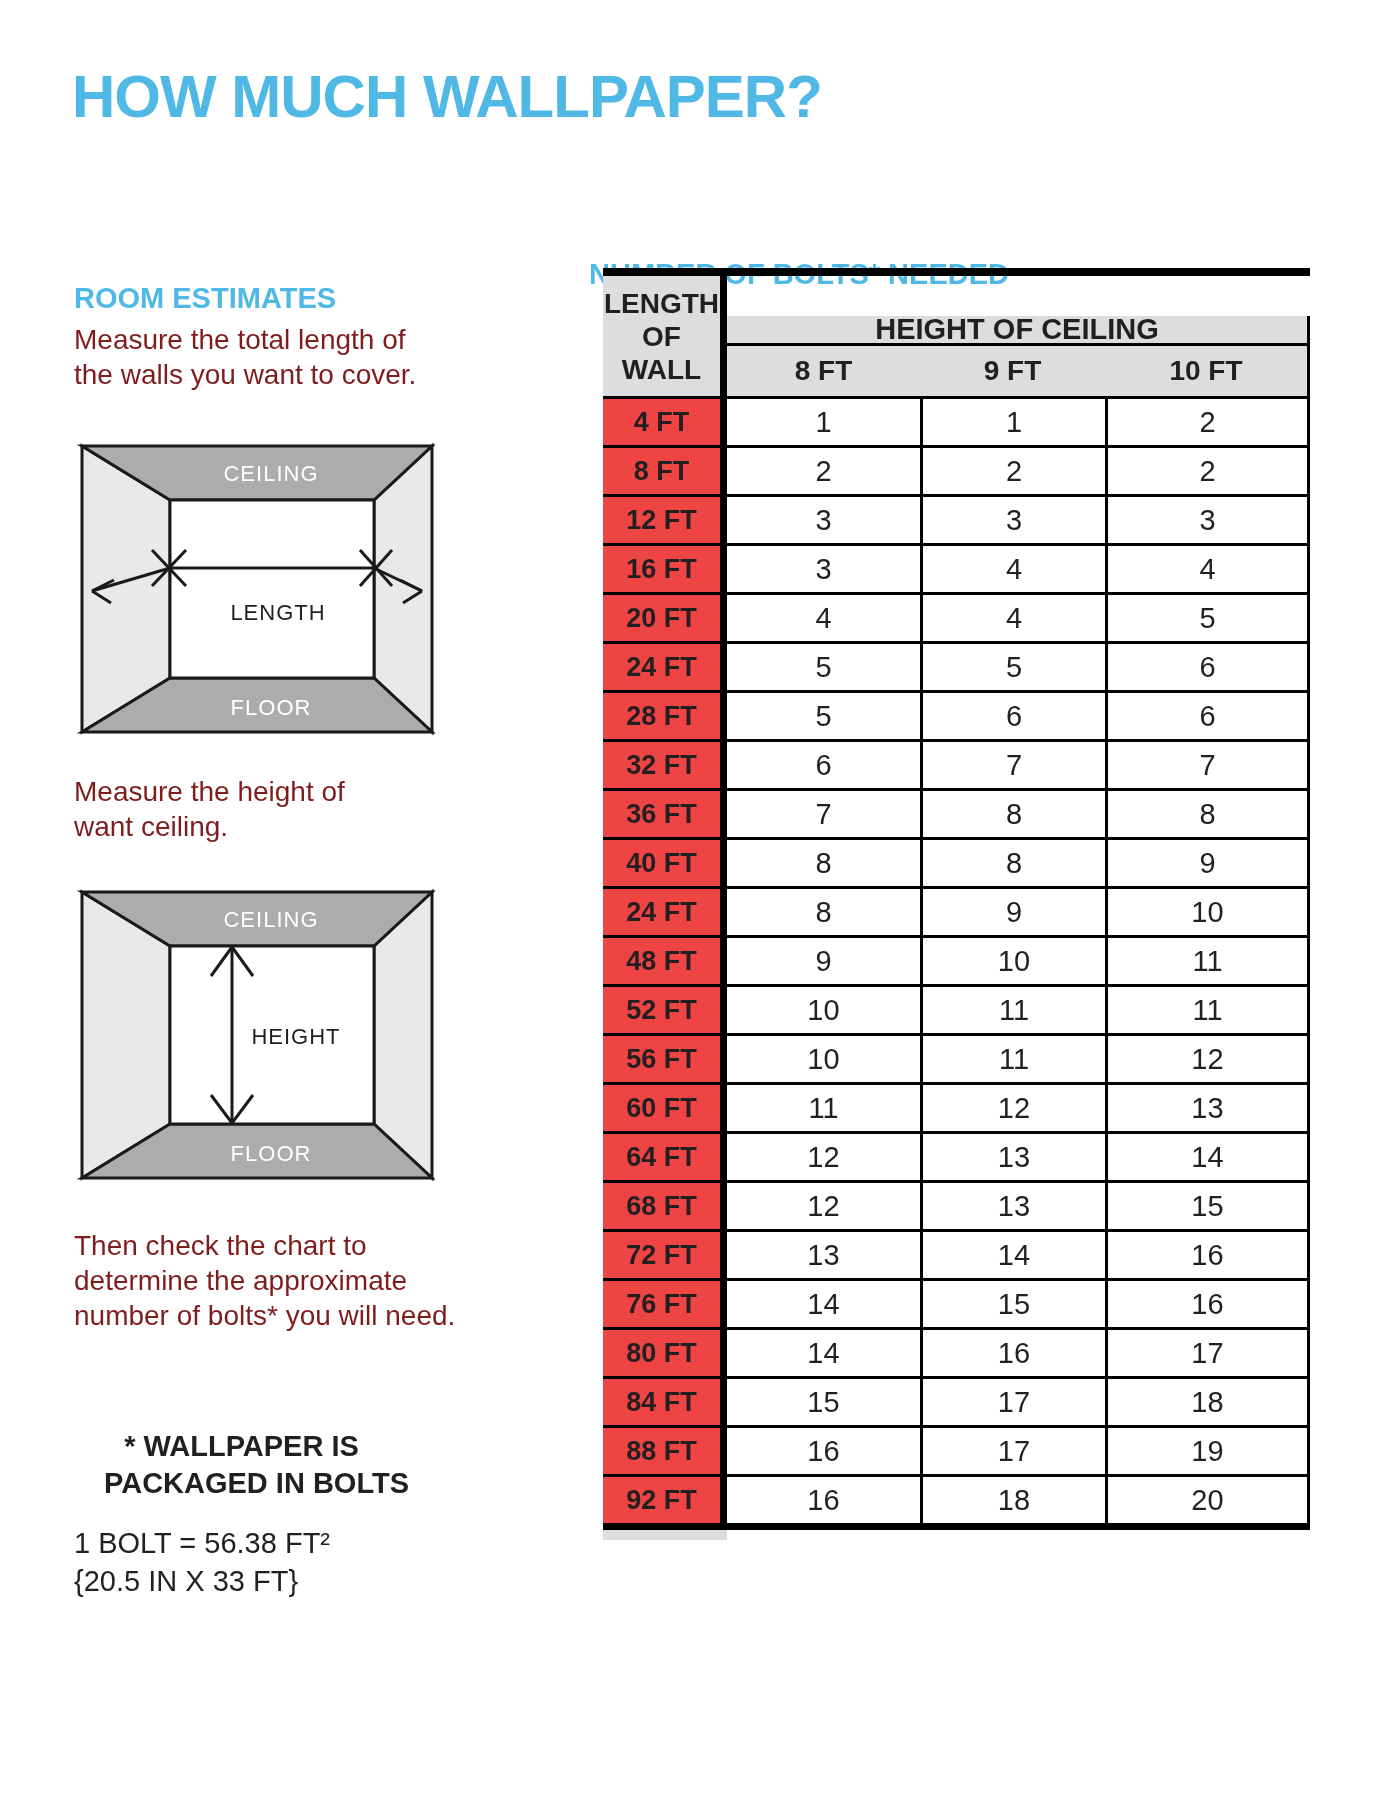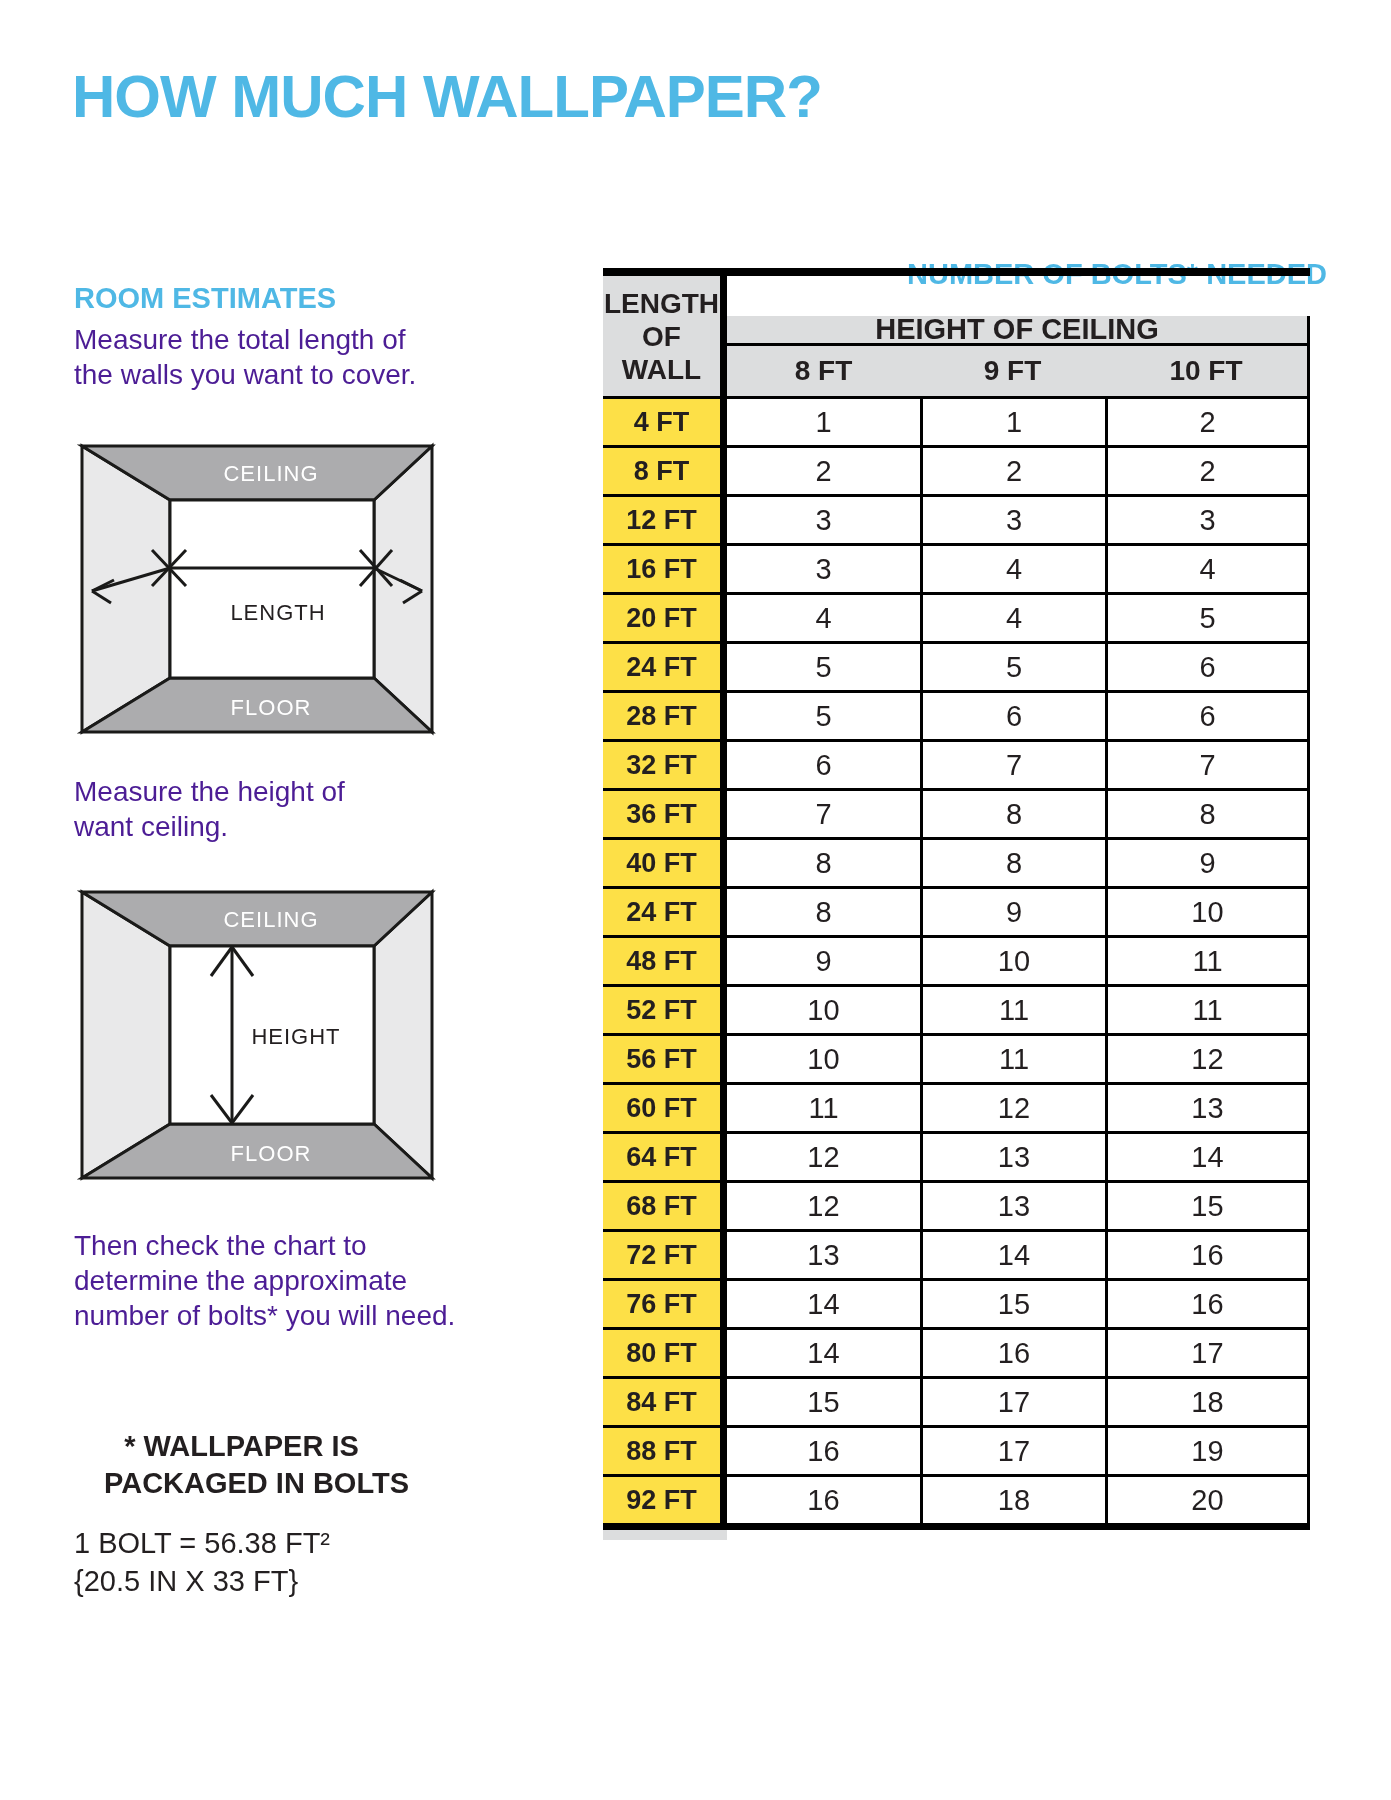--- a/index.html
+++ b/index.html
@@ -15,26 +15,26 @@
   .page-title {
     position:absolute; left:72px; top:62px;
     font-size:60px; font-weight:bold; letter-spacing:-1px;
     color:#4FB8E5; white-space:nowrap;
   }
   .section-heading {
     font-size:29px; font-weight:bold; color:#4FB8E5; white-space:nowrap;
   }
   .room-heading { position:absolute; left:74px; top:258px;margin-top:24px; }
   .table-heading {
-    position:absolute; left:620px; top:258px; width:707px;
-    text-align:right;
+    position:absolute; left:589px; top:258px; width:707px;
+    text-align:left;
   }
   .body-text {
     position:absolute; left:74px;
-    font-size:28px; line-height:35px; white-space:pre-line; color:#4c1d95;
+    font-size:28px; line-height:35px; white-space:pre-line; color:#7f1d1d;
   }
   .step1 { top:322px; }
   .step2 { top:774px; }
   .step3 { top:1228px; }
   .diagram { position:absolute; left:74px; }
   .diagram1 { top:438px; }
   .diagram2 { top:884px; }
   .footnote {
     position:absolute; left:74px; top:1428px;
     font-size:29px; font-weight:bold; line-height:37px;text-align:center;
@@ -65,21 +65,21 @@
   .group-header {
     grid-column:2 / 5;
     border-bottom:3px solid #000; border-right:3px solid #000;
     font-size:29px; font-weight:bold;margin-top:40px;
   }
   .sub-header { font-size:28px; font-weight:bold; }
   .sub-header.last { border-right:3px solid #000; }
   .trow { height:49px; }
   .trow .cell { border-top:3px solid #000; }
   .trow .rlabel {
-    background:#fde047; border-right:7px solid #000;
+    background:#ef4444; border-right:7px solid #000;
     font-size:27px; font-weight:bold;
   }
   .trow .val { background:#fff; font-size:29px; }
   .trow .v1, .trow .v2 { border-left:3px solid #000; }
   .trow .v2 { border-right:3px solid #000; }
   .table-tab {
     position:absolute; left:603px; top:1530px; width:124px; height:10px;
     background:#DCDDDE;
   }
   

